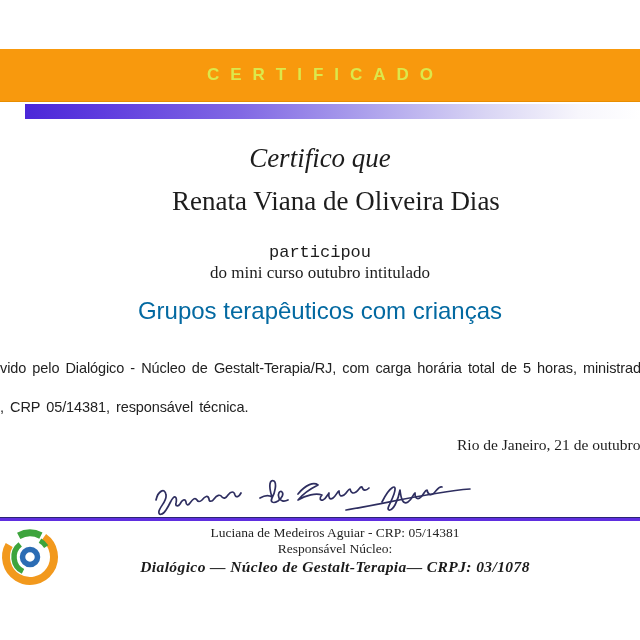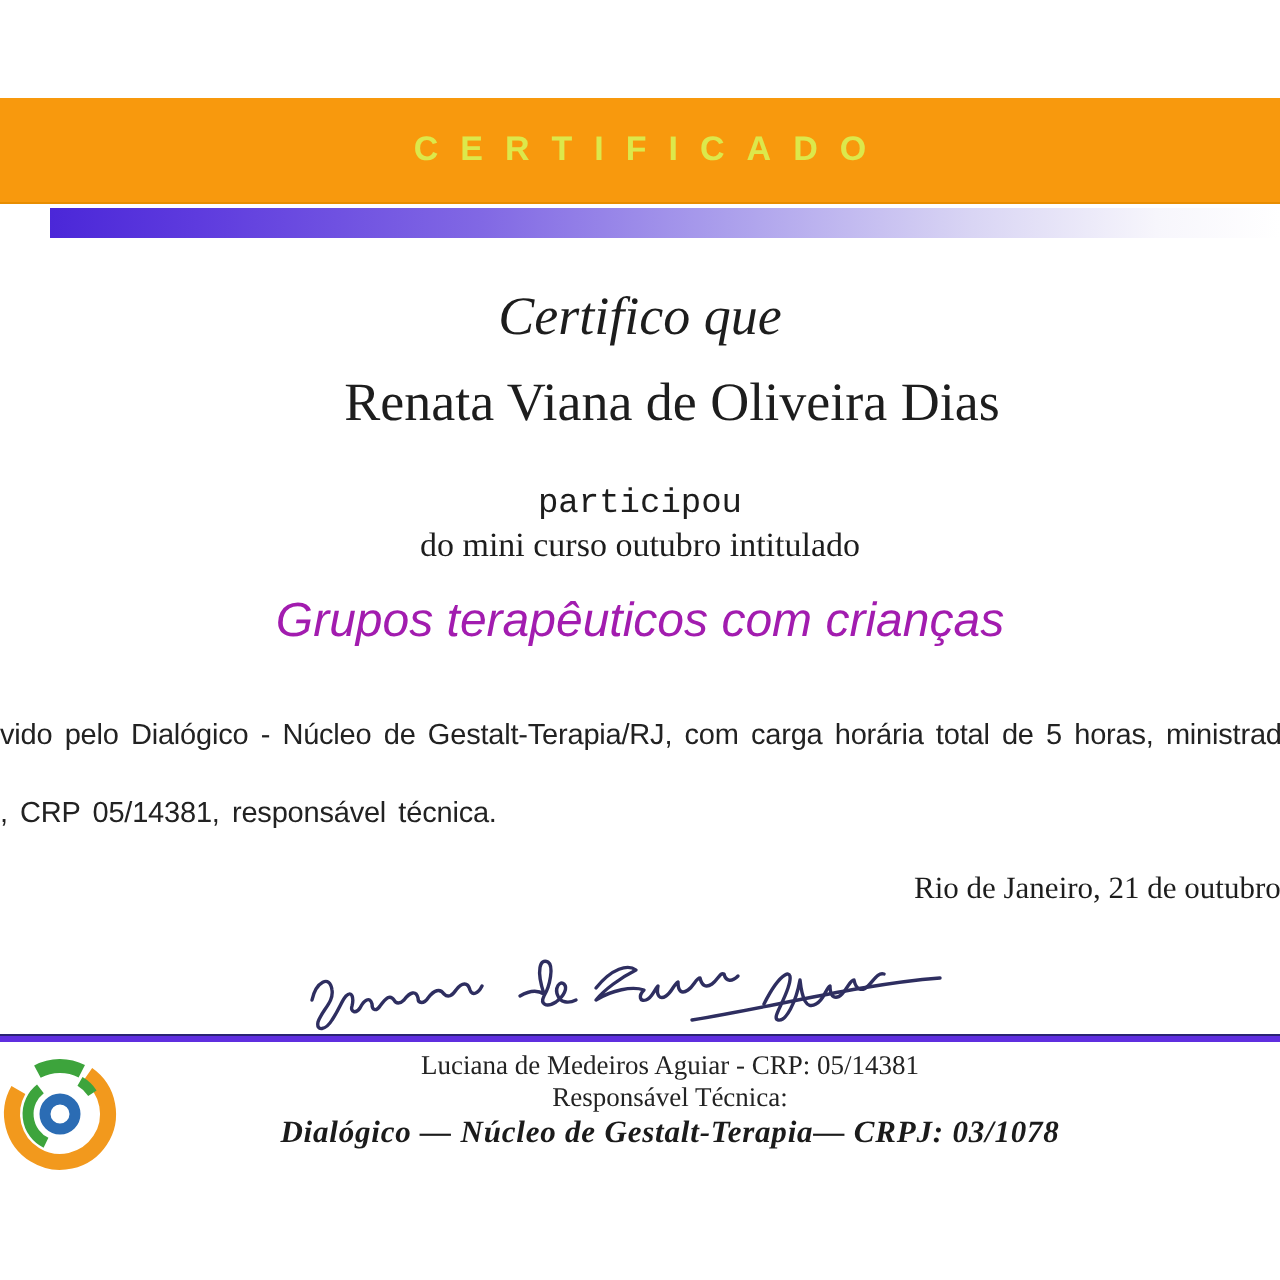--- a/index.html
+++ b/index.html
@@ -14,22 +14,22 @@
 
   
   .grad-bar{position:absolute;left:25px;top:104px;width:615px;height:15px;
           background:linear-gradient(to right,#4B27D8 0%,#5E3BDE 12%,#8168E4 35%,#AB9FEC 55%,#D9D5F4 75%,#F7F6FC 90%,#ffffff 100%);}
 
   .center-text{position:absolute;left:0;width:640px;text-align:center;}
   .intro{top:143px;font-style:italic;font-size:27px;}
   .recipient{top:186px;font-size:27px;margin-left:16px;}
   .small-line1{top:243px;font-size:17px;font-family:Liberation Mono, monospace;}
   .small-line2{top:263px;font-size:17px;}
-  .course-title{top:297px;font-family:"Liberation Sans",sans-serif;font-style:italic;
-          font-size:24px;color:#a21caf;}
+  .course-title{top:297px;font-family:"Liberation Sans",sans-serif;
+          font-size:24px;color:#0369a1;}
 
   .body-line{position:absolute;left:0;width:660px;white-space:nowrap;overflow:hidden;
           font-family:"Liberation Sans",sans-serif;font-size:14.5px;color:#222;
           word-spacing:2.2px;letter-spacing:-0.1px;}
   .body-line1{top:360px;}
   .body-line2{top:399px;}
 
   .date-line{position:absolute;left:457px;top:436px;white-space:nowrap;font-size:15.5px;}
 
   .signature{position:absolute;left:148px;top:472px;}
@@ -72,21 +72,21 @@
     <path d="M112,26 c5,-3 9,-3 12,-1 c-4,-12 -2,-18 2,-16 c3,2 1,12 -2,17 c-2,4 1,6 6,3 c4,-3 6,-7 4,-9 c-2,-2 -5,2 -3,6 c1,3 5,4 9,2"></path>
     <path d="M150,22 c8,-10 16,-12 20,-9 c-8,4 -16,10 -20,15 c8,-5 18,-7 24,-5 c-3,3 -2,6 1,5 c3,-1 4,-5 6,-7 c-1,5 1,7 4,5 c3,-2 4,-6 6,-7 c0,5 2,6 5,4 c3,-2 4,-6 6,-6 c1,4 3,5 6,3 c3,-2 4,-6 6,-5 c1,4 4,4 7,1"></path>
     <path d="M234,30 c8,-16 16,-20 12,-8 c-3,9 -8,15 -5,16 c4,1 9,-9 11,-20 c1,9 3,15 8,12 c4,-2 5,-8 7,-9 c0,6 3,7 6,4 c3,-3 4,-7 6,-7 c1,5 4,6 7,3 c3,-3 5,-7 8,-6"></path>
     <path d="M198,38 C236,32 282,20 322,17"></path>
   </svg>
 
   <div class="rule"></div>
 
   <div class="footer">
     <div class="signatory">Luciana de Medeiros Aguiar  - CRP: 05/14381</div>
-    <div class="role">Responsável Técnica:</div>
+    <div class="role">Responsável Núcleo:</div>
     <div class="org">Dialógico — Núcleo de Gestalt-Terapia—  CRPJ: 03/1078</div>
   </div>
 
   <svg class="logo" width="60" height="60" viewBox="0 0 60 60" fill="none" stroke-linecap="butt">
     <path d="M9.2,18 A24,24 0 1 0 43.8,10.3" stroke="#F2991D" stroke-width="8"></path>
     <path d="M18.7,8.8 A24,24 0 0 1 40.9,8.6" stroke="#3DA43C" stroke-width="7"></path>
     <path d="M40,13.7 A19,19 0 0 1 46.2,19.6" stroke="#3DA43C" stroke-width="5"></path>
     <path d="M20.2,17.4 A16,16 0 0 0 23,44.4" stroke="#3DA43C" stroke-width="5.5"></path>
     <circle cx="30" cy="30" r="7.5" stroke="#2B6CB4" stroke-width="5.5"></circle>
   </svg>

